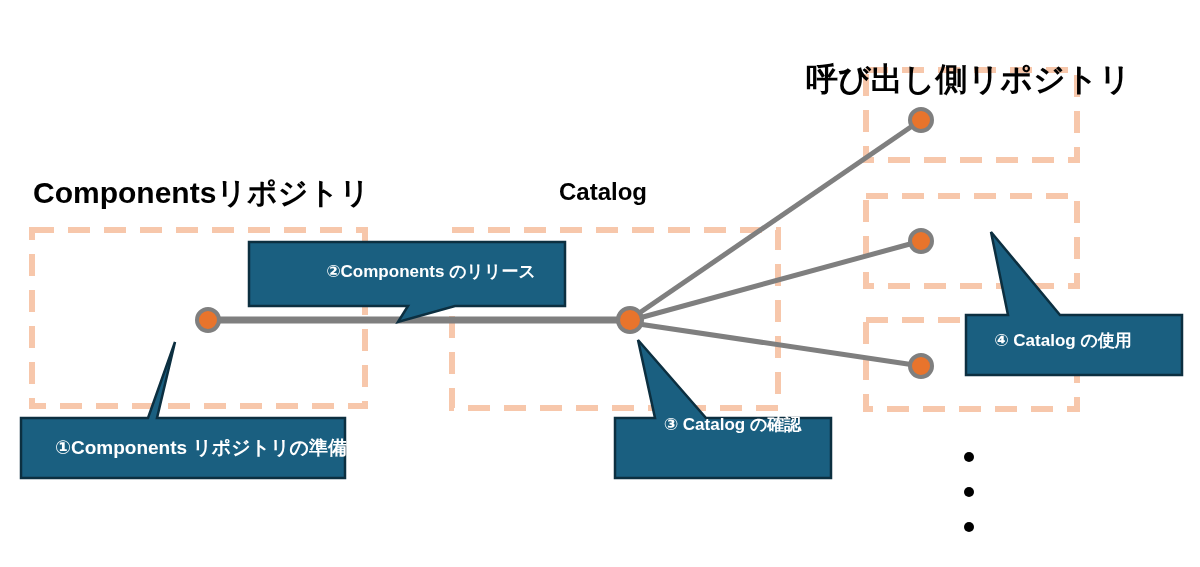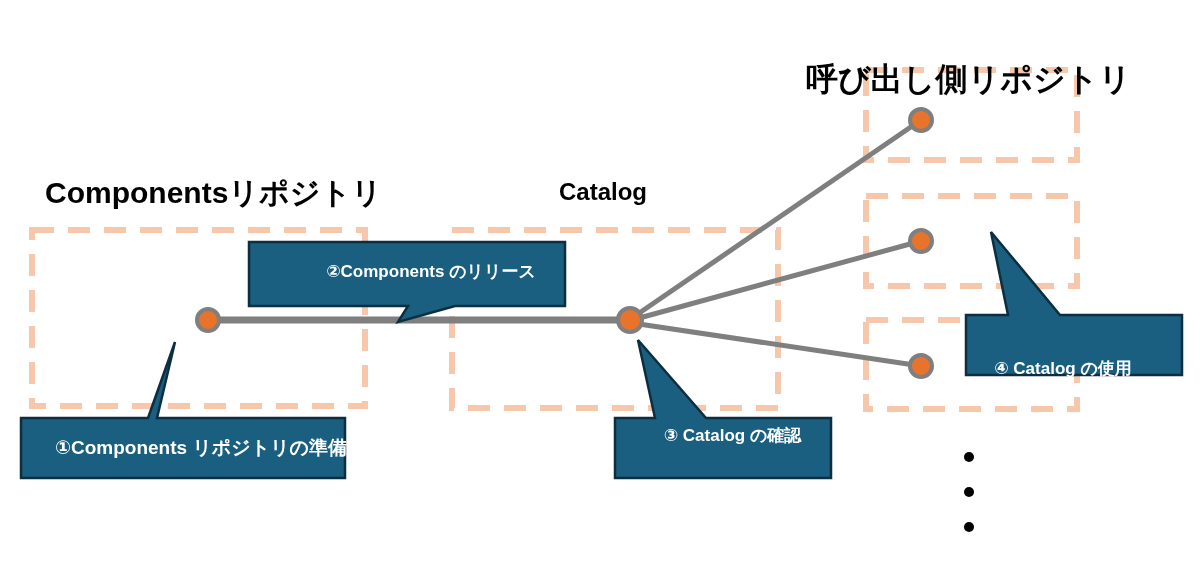--- a/index.html
+++ b/index.html
@@ -30,21 +30,20 @@
     font-weight: bold;
     color: #000000;
     white-space: nowrap;
     letter-spacing: 0px;
     line-height: 1;
   }
   #heading-components {
     left: 33px;
     top: 178px;
     font-size: 30px;
-    margin-left: 12px;
   }
   #heading-catalog {
     left: 559px;
     top: 180px;
     font-size: 24px;
   }
   #heading-callers {
     left: 806px;
     top: 19px;
     font-size: 32px;
@@ -67,30 +66,29 @@
   }
   #callout-2-label {
     left: 249px;
     top: 263px;
     width: 316px;
     font-size: 17px;
     padding-left: 24px;
   }
   #callout-3-label {
     left: 615px;
-    top: 427px;
+    top: 416px;
     width: 235px;
     font-size: 17px;
   }
   #callout-4-label {
     left: 966px;
     top: 332px;
     width: 194px;
     font-size: 17px;
-    margin-top: 28px;
   }
 </style>
 </head>
 <body>
 
 <div id="canvas">
 
   <svg id="diagram-svg" viewBox="0 0 1200 567" xmlns="http://www.w3.org/2000/svg">
 
     <g>

